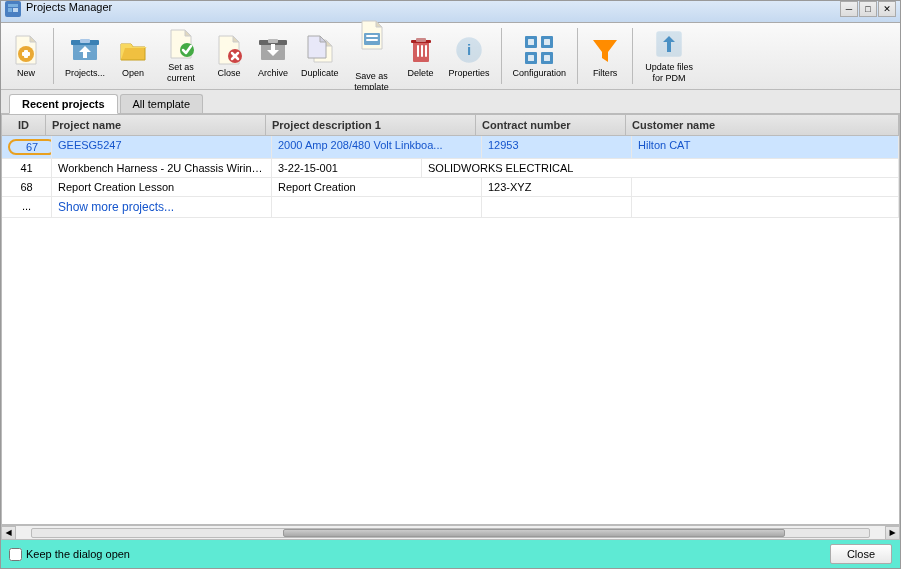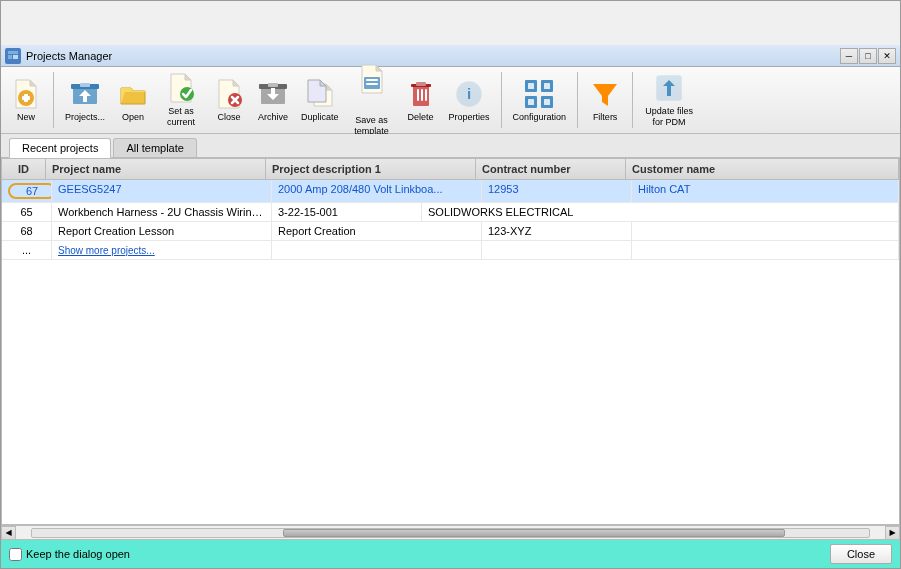--- a/index.html
+++ b/index.html
@@ -18,25 +18,24 @@
       background: #f0f0f0;
       border: 1px solid #999;
       display: flex;
       flex-direction: column;
     }
 
     .title-bar {
       background: linear-gradient(to bottom, #dce9f8, #c5d9f0);
       height: 22px;
       display: flex;
-      align-items: center;
+      align-items: flex-start;
       padding: 0 4px;
       border-bottom: 1px solid #aaa;
       flex-shrink: 0;
-      margin-top: 44px;
     }
 
     .title-bar-icon {
       width: 16px;
       height: 16px;
       background: #4a7fc1;
       border-radius: 2px;
       margin-right: 5px;
       display: flex;
       align-items: center;
@@ -145,20 +144,21 @@
       font-size: 11px;
       margin-right: 2px;
       border-radius: 3px 3px 0 0;
     }
 
     .tab.active {
       background: #fff;
       border-bottom: 1px solid #fff;
       margin-bottom: -1px;
       color: #000;
+      font-weight: bold;
     }
 
     
     .table-area {
       flex: 1;
       background: #fff;
       border: 1px solid #bbb;
       margin: 0;
       overflow: hidden;
       display: flex;
@@ -221,22 +221,21 @@
       border: 2px solid #e8a020;
       border-radius: 10px;
       padding: 0px 16px;
       color: #1555cc;
       font-size: 11px;
     }
 
     .show-more {
       color: #1555cc;
       cursor: pointer;
-      text-decoration: underline;
-      font-size: 10px;
+      font-size: 12px;
     }
 
     
     .scrollbar-area {
       height: 14px;
       background: #f0f0f0;
       border-top: 1px solid #bbb;
       display: flex;
       align-items: center;
       flex-shrink: 0;
@@ -521,21 +520,21 @@
           </div>
           <div class="td td-contract">
             <span class="link-text">12953</span>
           </div>
           <div class="td td-customer">
             <span class="link-text">Hilton CAT</span>
           </div>
         </div>
 
         <div class="table-row">
-          <div class="td td-id">65</div>
+          <div class="td td-id">41</div>
           <div class="td td-name">Workbench Harness - 2U Chassis Wiring_65</div>
           <div class="td td-contract">3-22-15-001</div>
           <div class="td td-customer">SOLIDWORKS ELECTRICAL</div>
         </div>
 
         <div class="table-row">
           <div class="td td-id">68</div>
           <div class="td td-name">Report Creation Lesson</div>
           <div class="td td-desc">Report Creation</div>
           <div class="td td-contract">123-XYZ</div>

